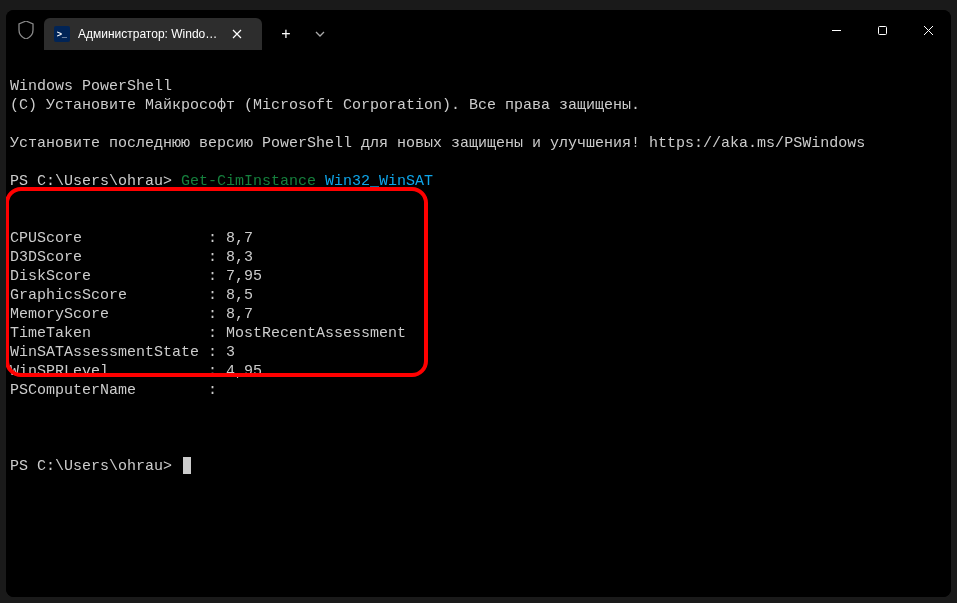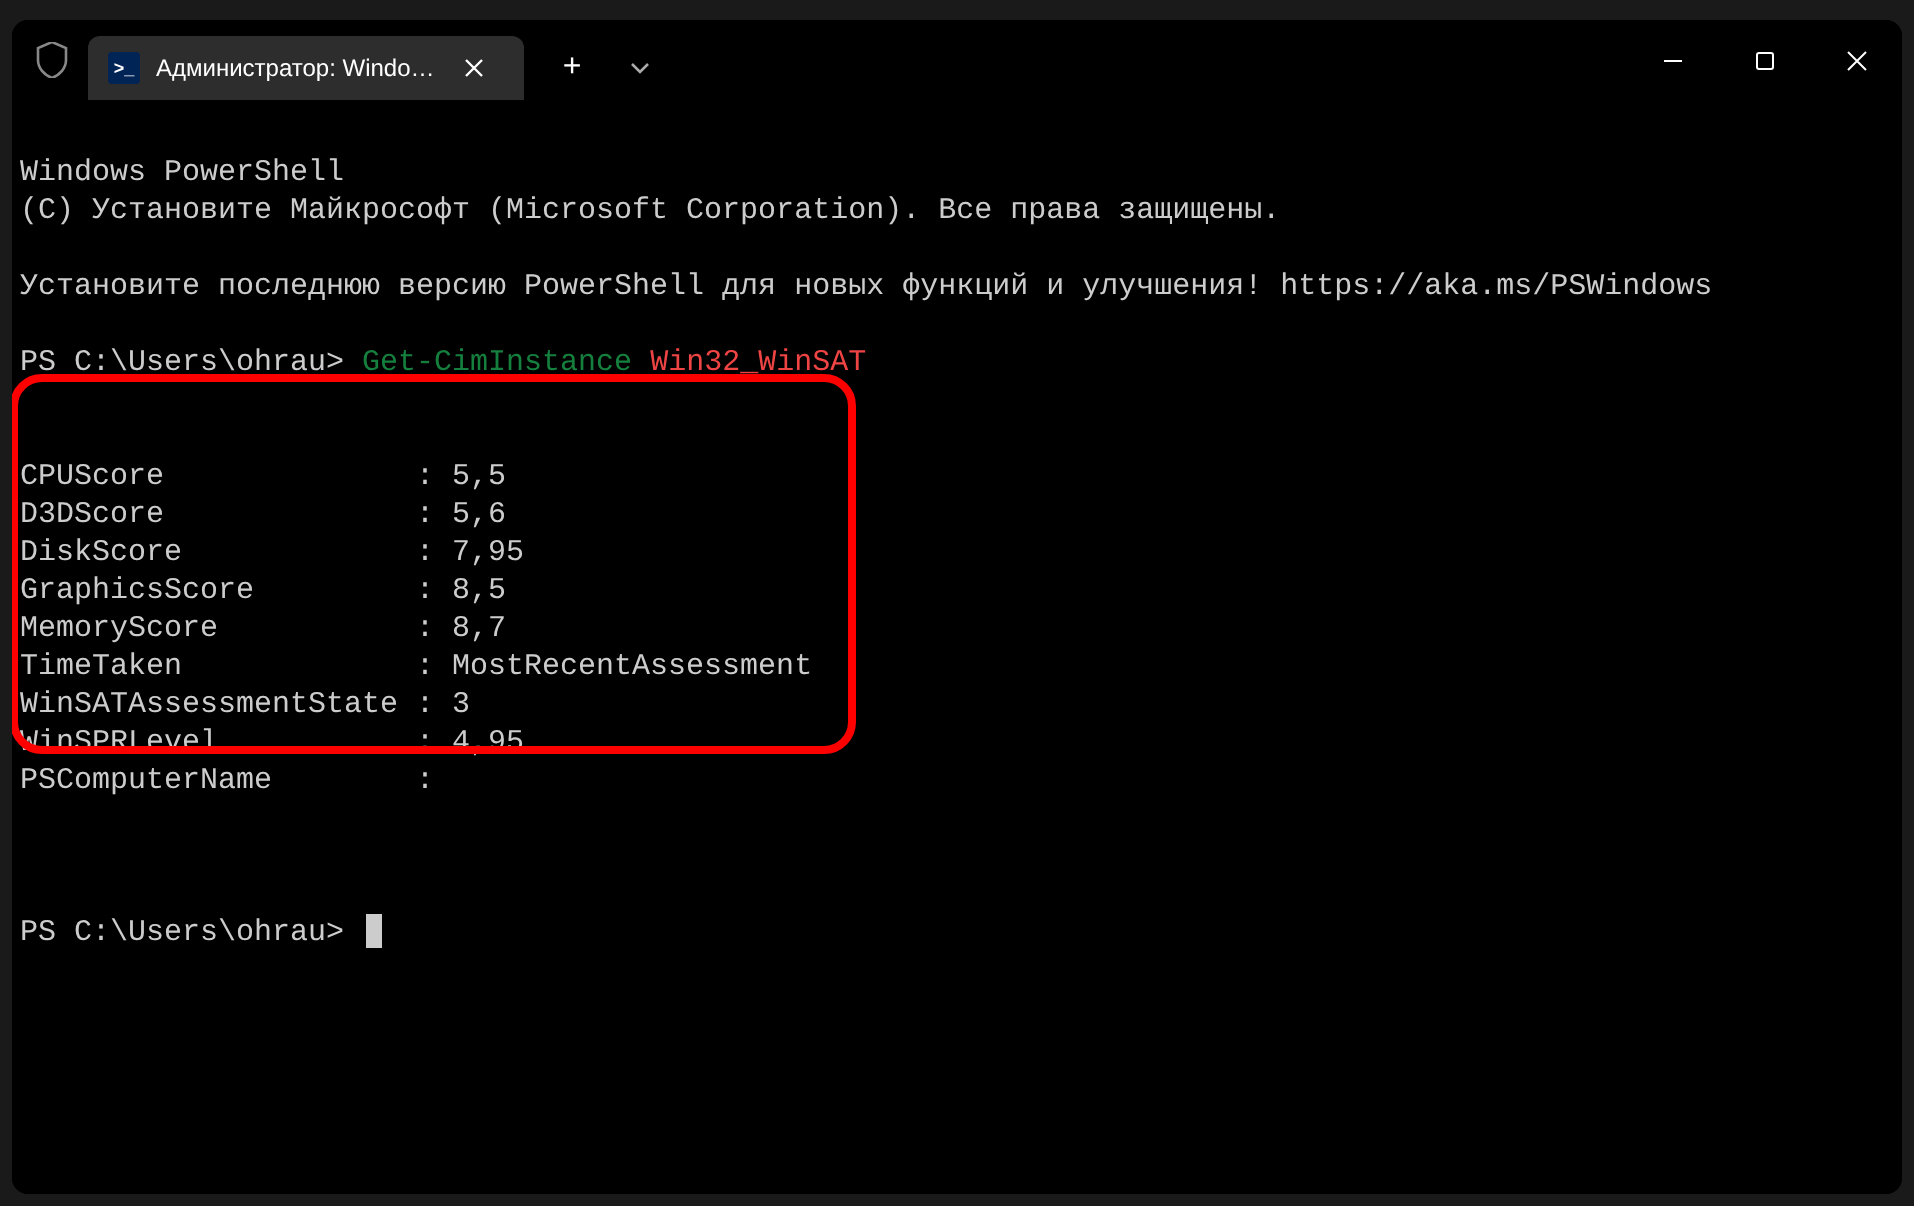--- a/index.html
+++ b/index.html
@@ -85,21 +85,21 @@
   flex:1;
   background:#000;
   padding:8px 4px 8px 4px;
   color:#ccc;
   font-size:15px;
   line-height:19px;
   white-space:pre;
   position:relative;
 }
 .yellow{color:#15803d}
-.cmd-arg{color:#ef4444}
+.cmd-arg{color:#0ea5e9}
 .highlight-box{
   position:absolute;
   border:4px solid #ff0000;
   border-radius:16px;
   pointer-events:none;
 }
 .cursor{
   display:inline-block;
   width:8px;height:17px;
   background:#ccc;
@@ -151,27 +151,27 @@
             <path d="M1 1 L10 10 M10 1 L1 10" stroke="#fff" stroke-width="1"></path>
           </svg>
       </div>
     </div>
   </div>
 
   <div class="terminal">
 <span>Windows PowerShell</span>
 <span>(C) Установите Майкрософт (Microsoft Corporation). Все права защищены.</span>
 
-<span>Установите последнюю версию PowerShell для новых функций и улучшения! https://aka.ms/PSWindows</span>
+<span>Установите последнюю версию PowerShell для новых защищены и улучшения! https://aka.ms/PSWindows</span>
 
 <span>PS C:\Users\ohrau&gt; </span><span class="yellow">Get-CimInstance</span><span class="cmd-arg"> Win32_WinSAT</span>
 
 
-<span>CPUScore              : 5,5</span>
-<span>D3DScore              : 5,6</span>
+<span>CPUScore              : 8,7</span>
+<span>D3DScore              : 8,3</span>
 <span>DiskScore             : 7,95</span>
 <span>GraphicsScore         : 8,5</span>
 <span>MemoryScore           : 8,7</span>
 <span>TimeTaken             : MostRecentAssessment</span>
 <span>WinSATAssessmentState : 3</span>
 <span>WinSPRLevel           : 4,95</span>
 <span>PSComputerName        :</span>
 
 
 

